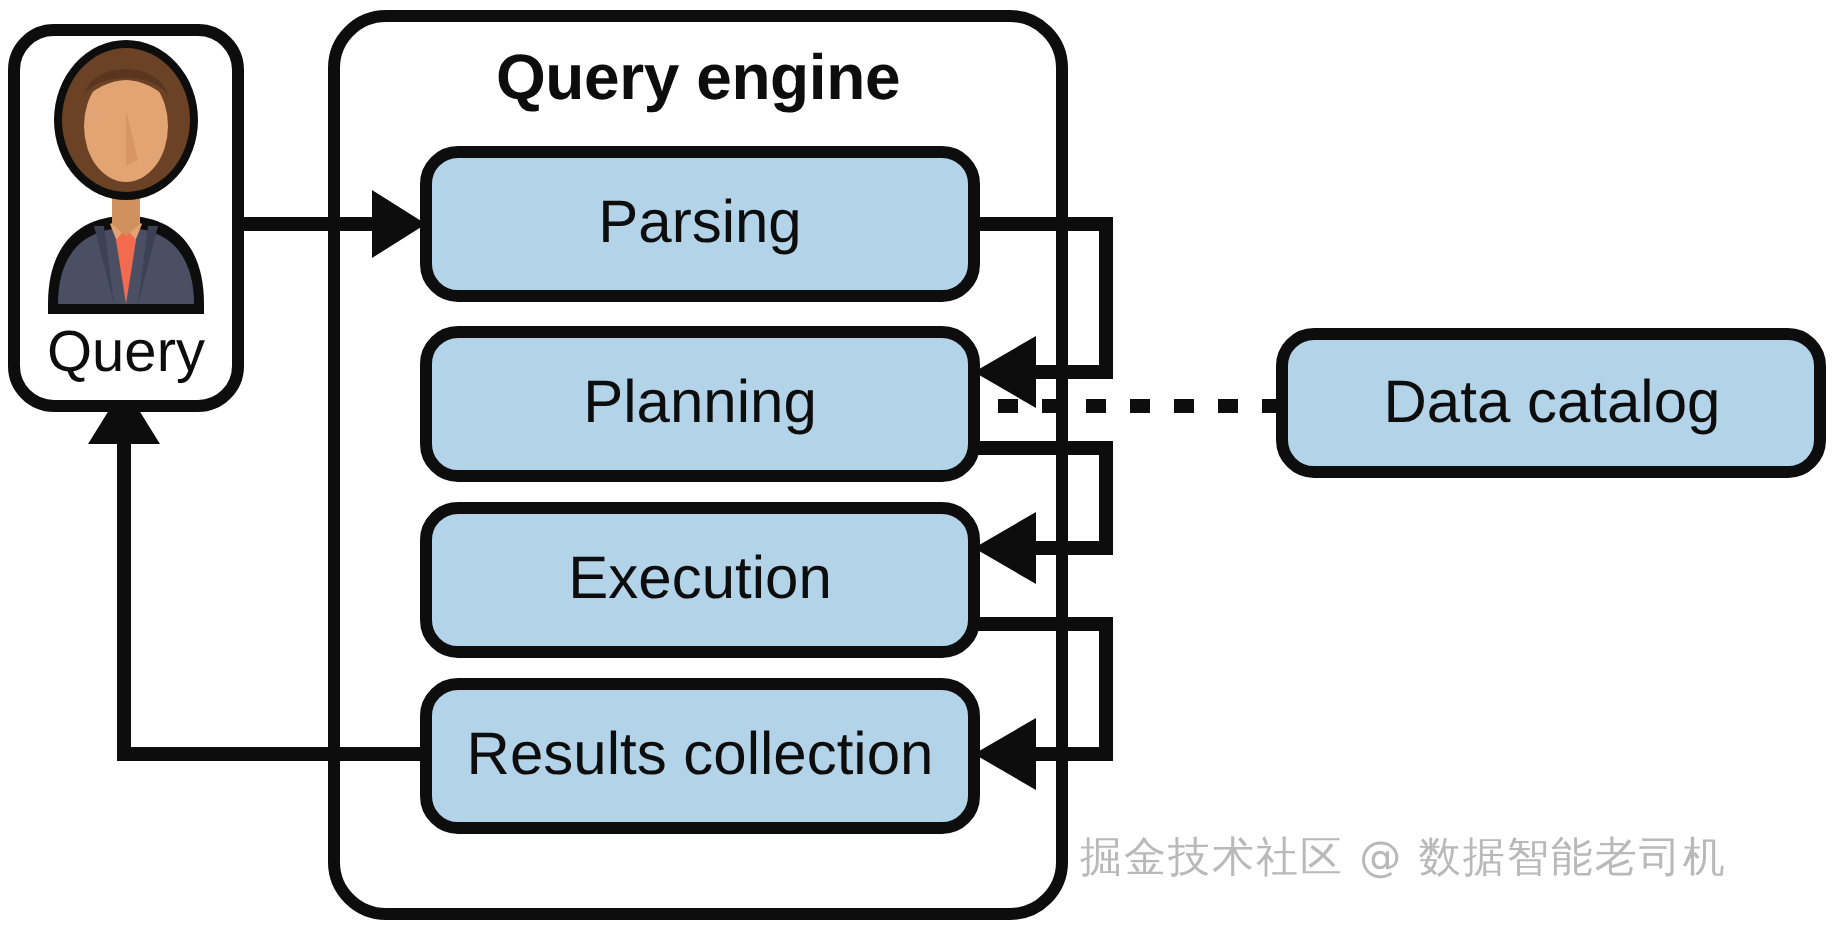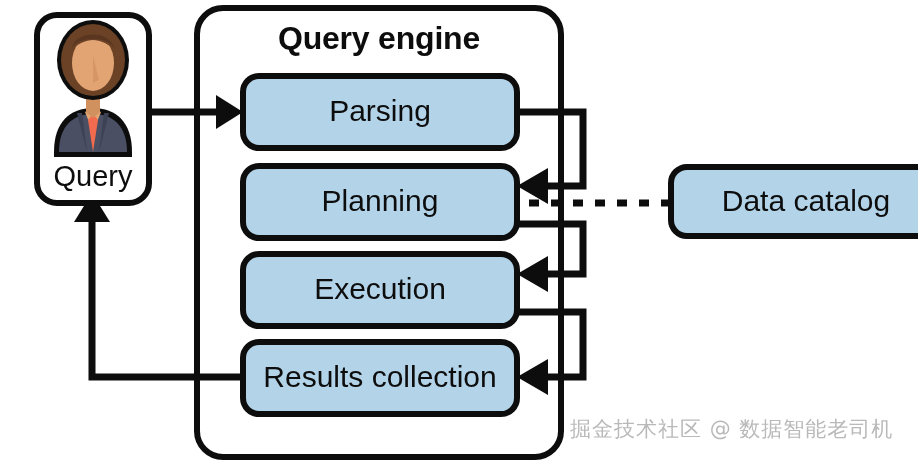--- a/index.html
+++ b/index.html
@@ -13,21 +13,20 @@
     position: relative;
     overflow: hidden;
     font-family: "Liberation Sans", "DejaVu Sans", sans-serif;
   }
   #diagram-root {
     position: absolute;
     left: 0;
     top: 0;
     width: 812px;
     height: 466px;
-    margin-left: 30px;
   }
   svg {
     display: block;
   }
   .node-label {
     font-family: "Liberation Sans", "DejaVu Sans", sans-serif;
     fill: #0d0d0d;
     text-anchor: middle;
     dominant-baseline: middle;
   }

